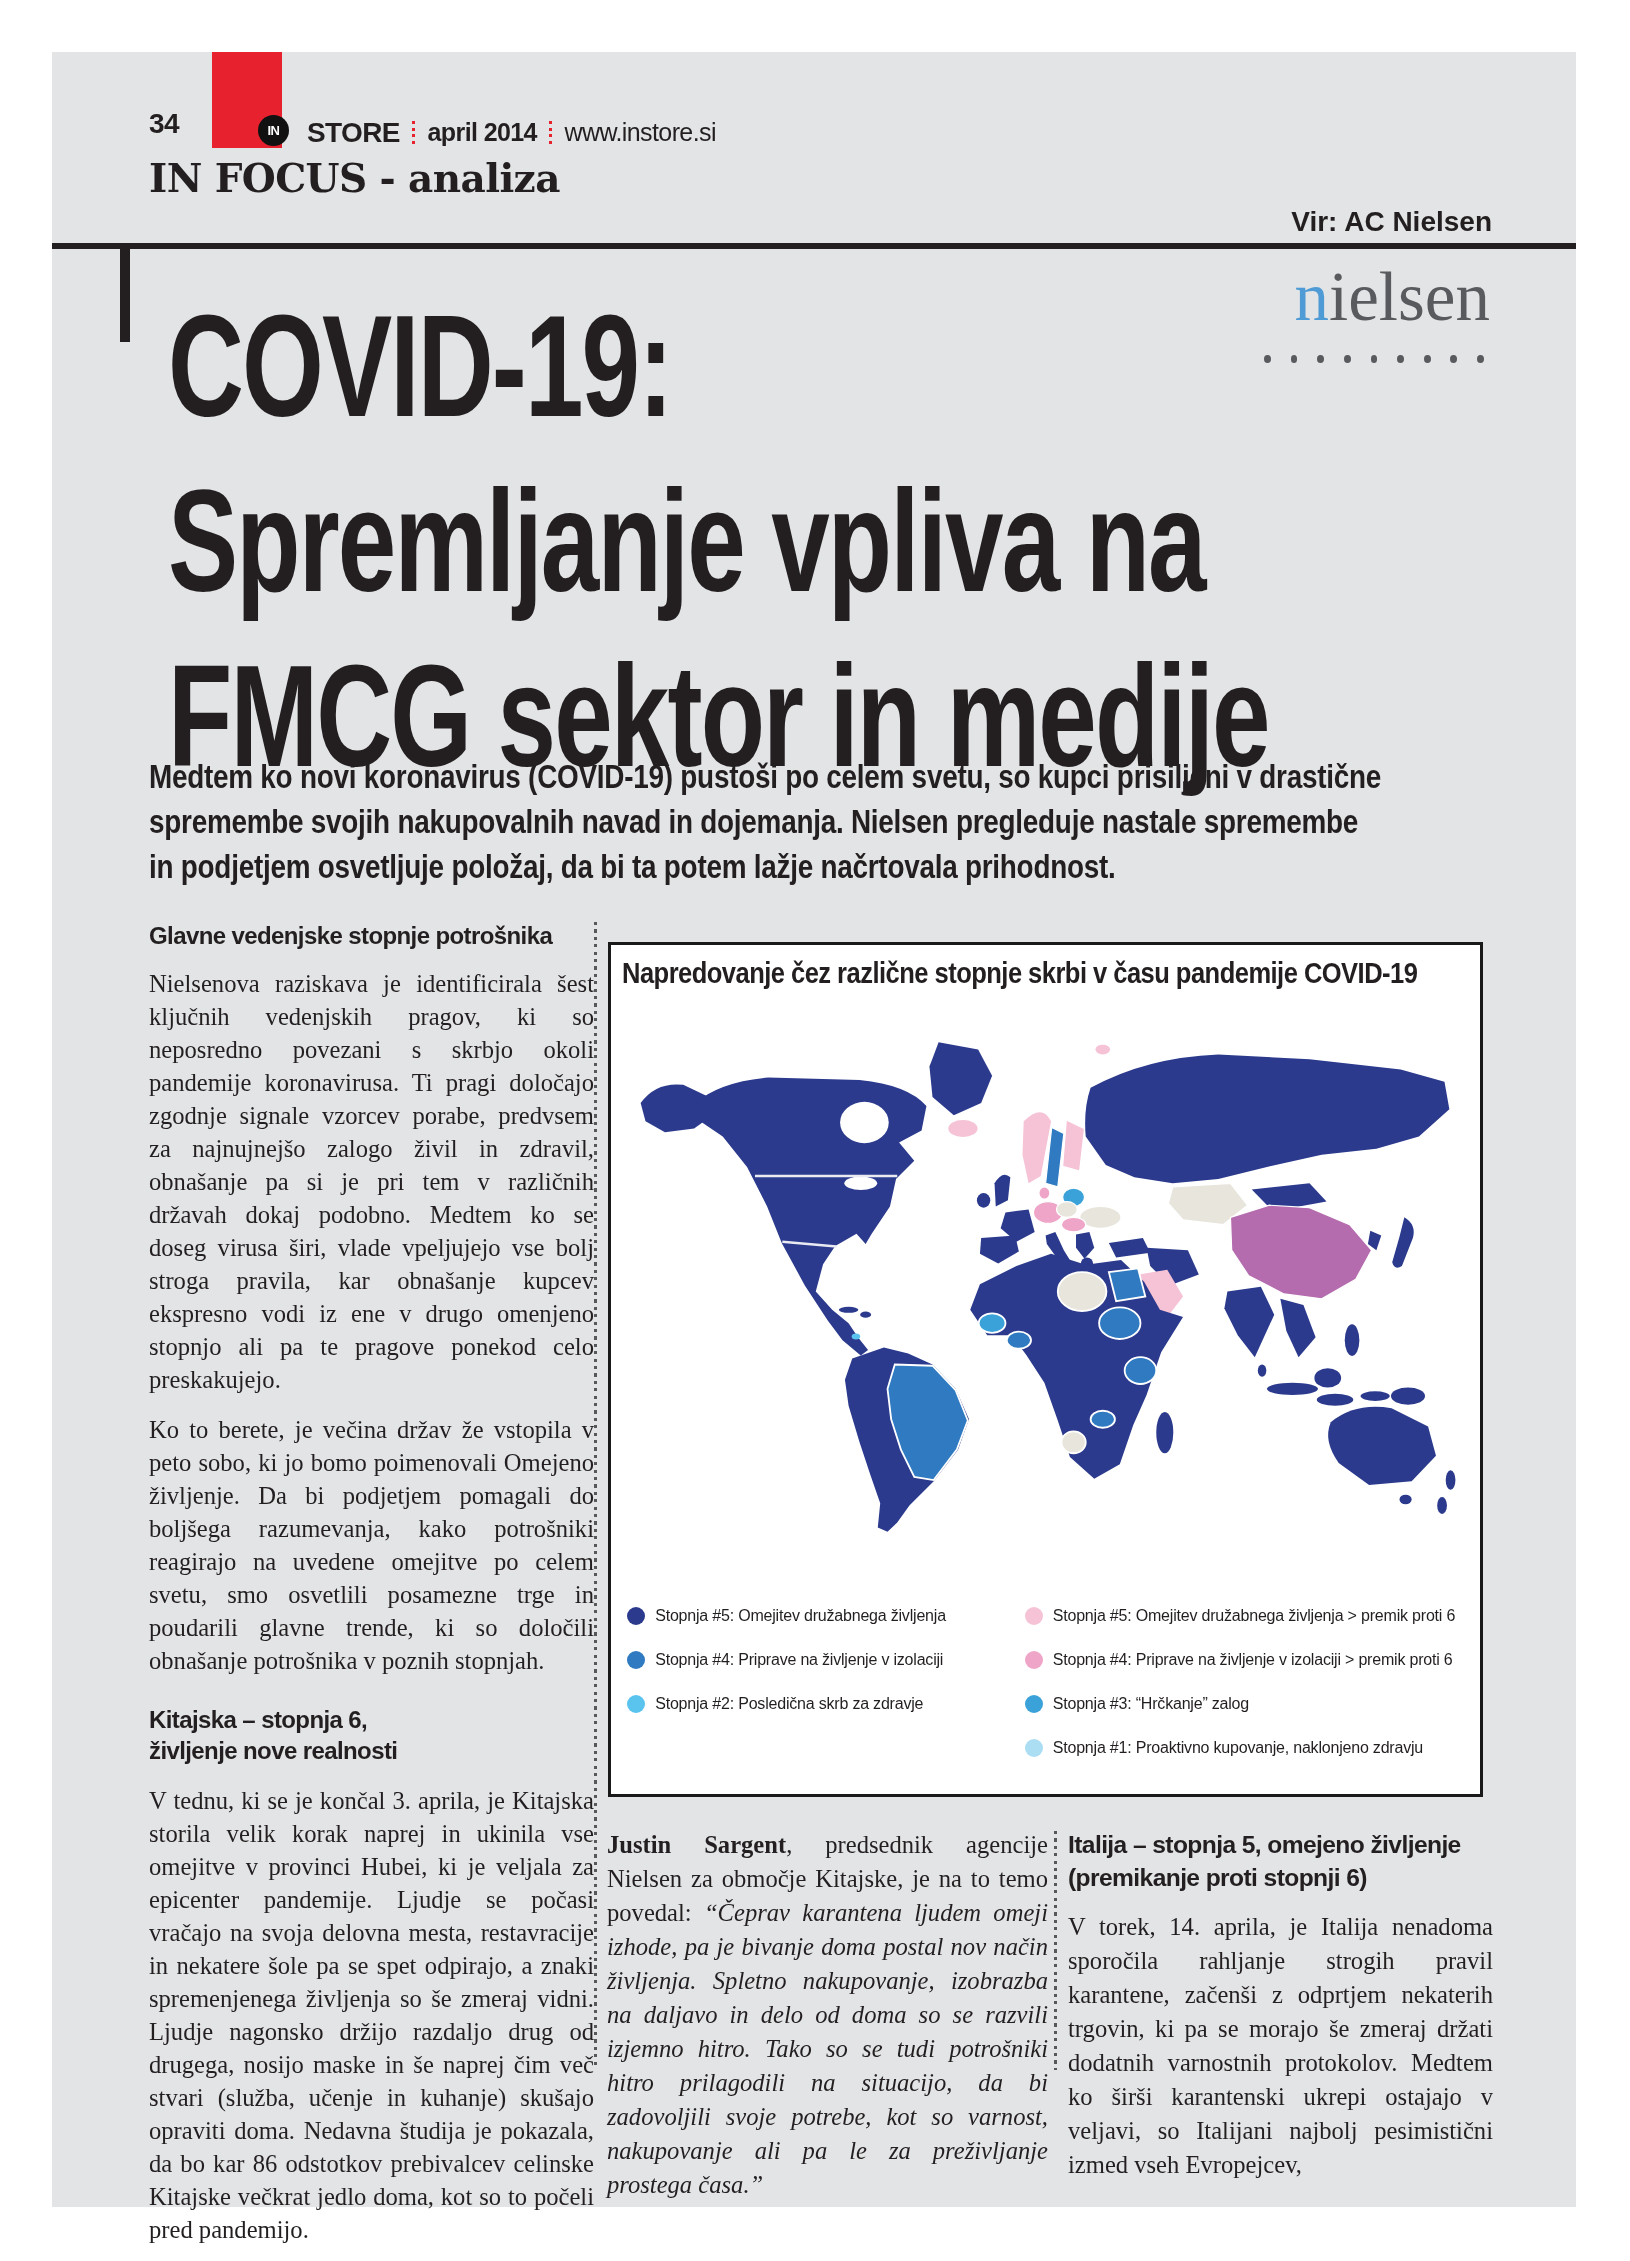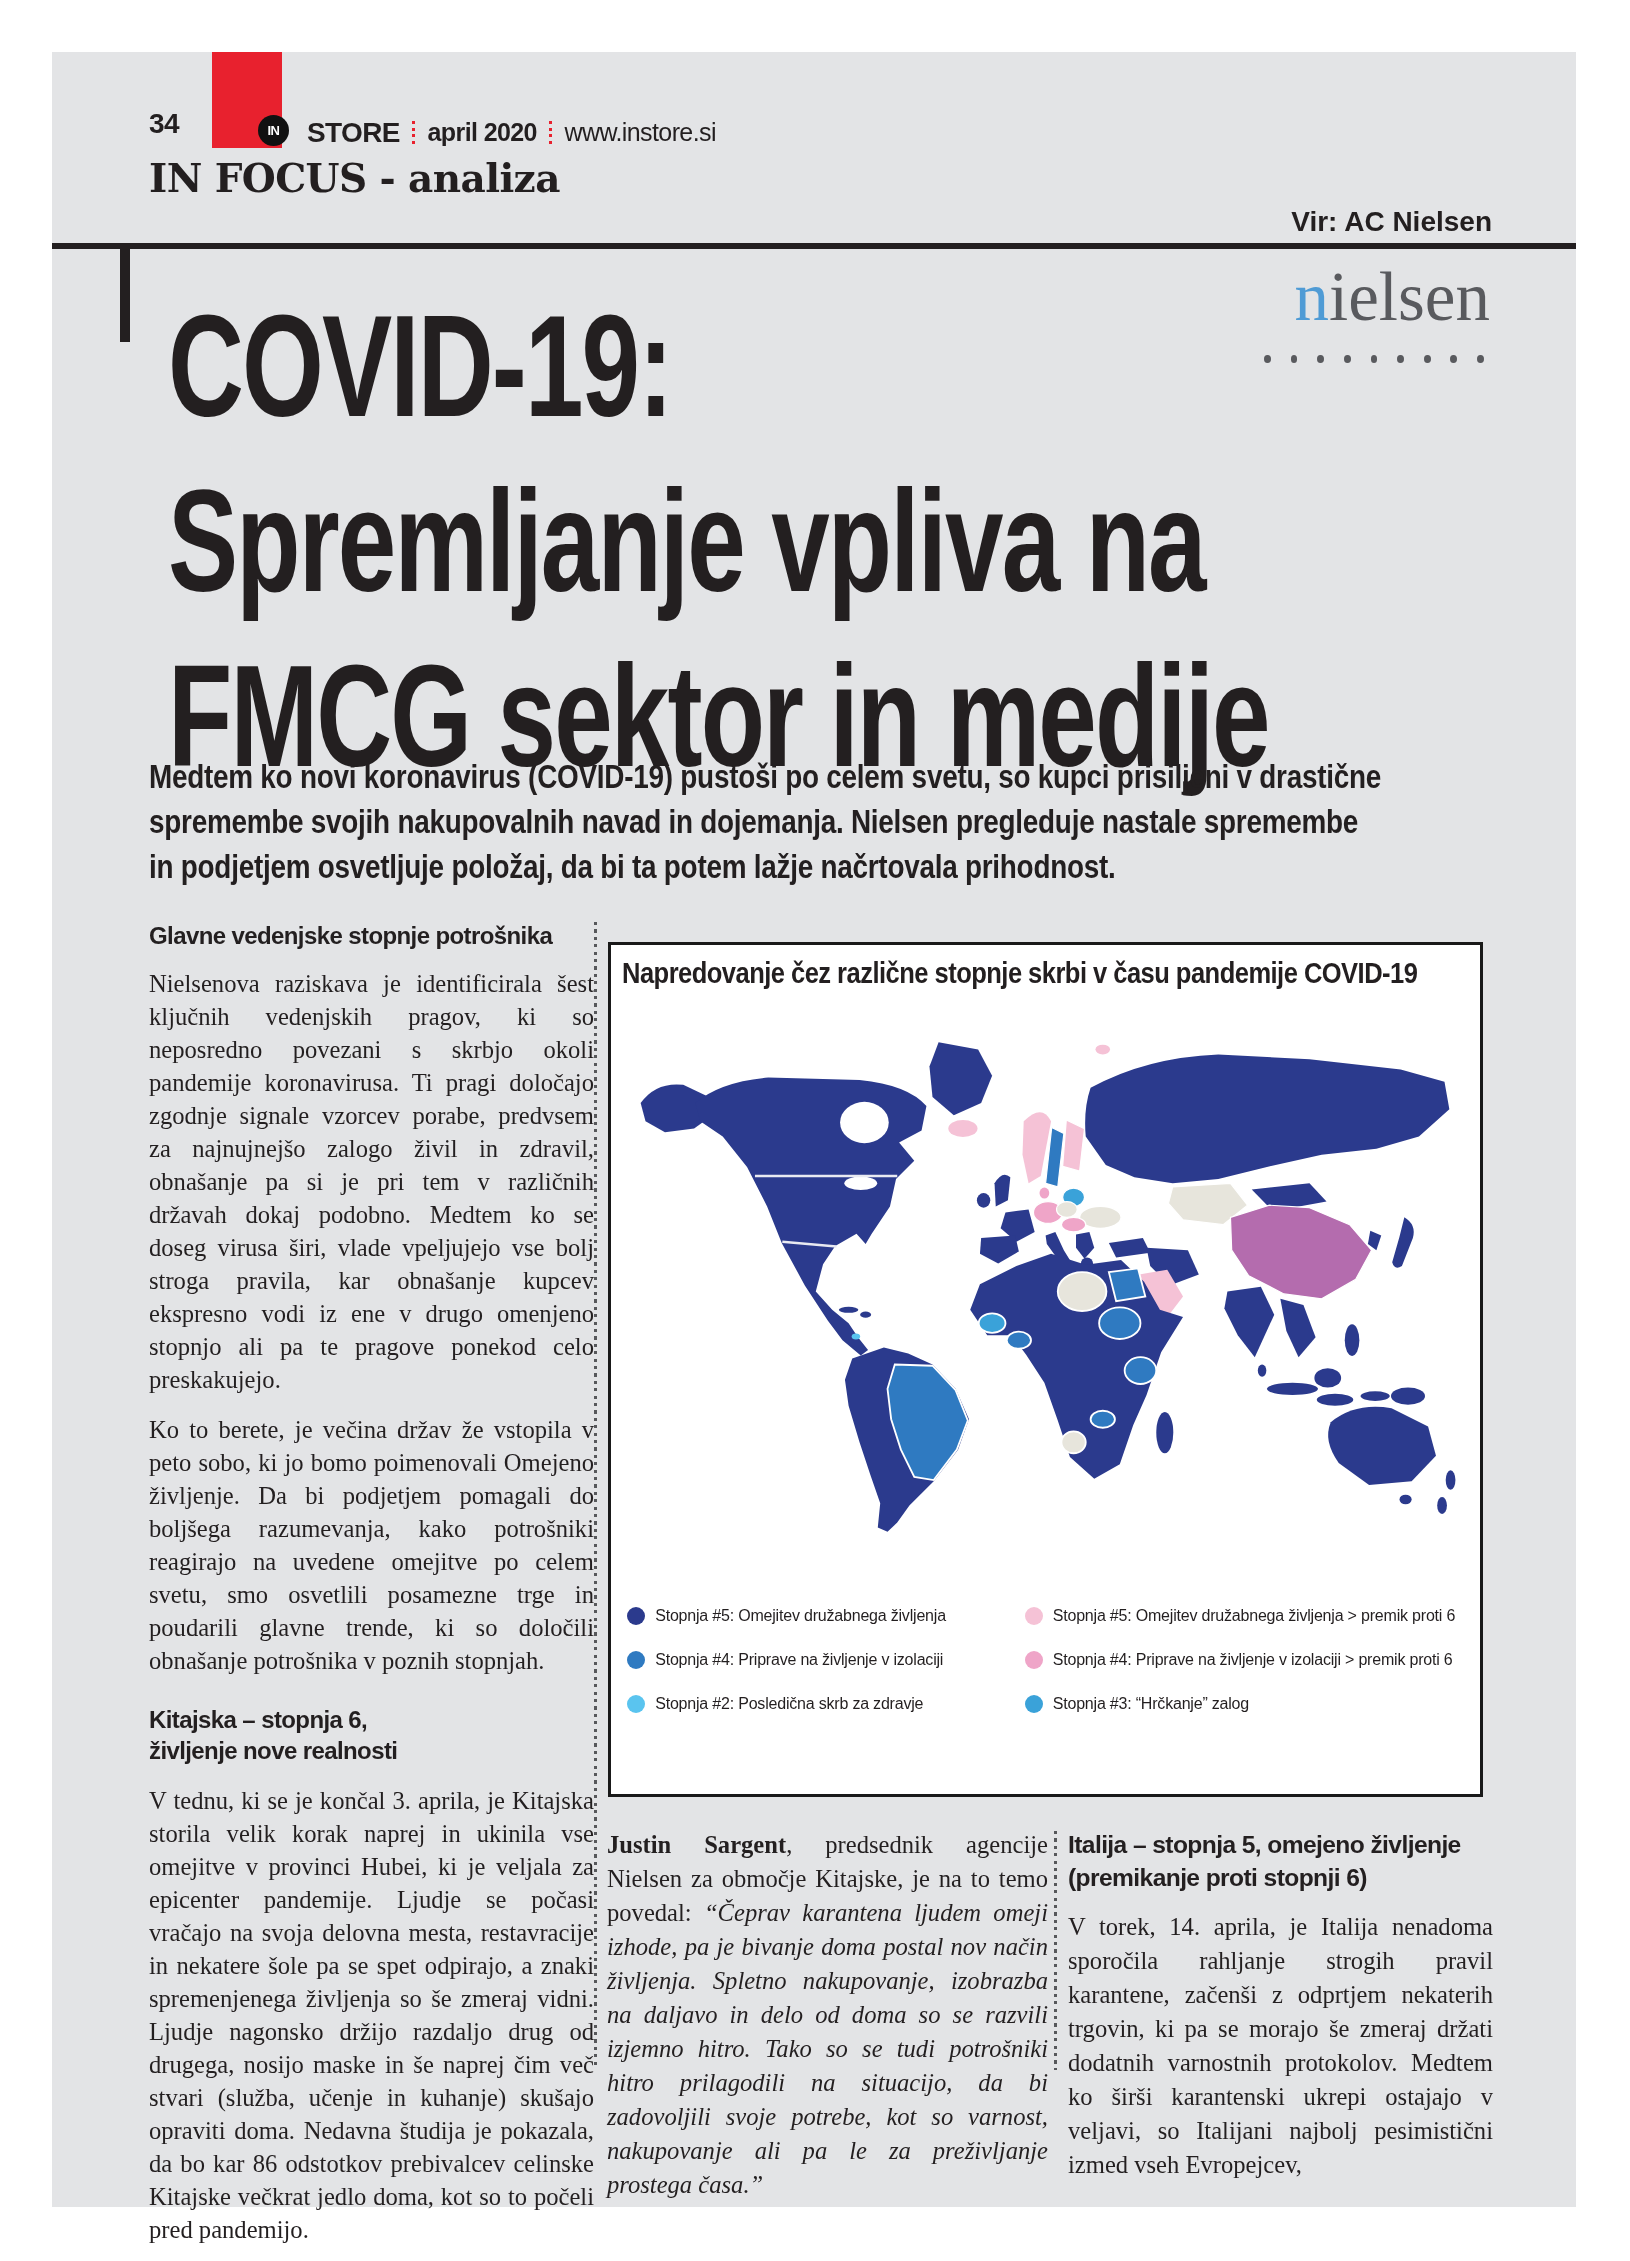--- a/index.html
+++ b/index.html
@@ -65,21 +65,21 @@
 <div class="abs card"></div>
 
 <div class="abs page-num">34</div>
 <div class="abs red-bar"></div>
 <div class="abs in-circle">
   <span>IN</span>
 </div>
 <div class="abs brand-row">
   <span class="brand-store">STORE</span>
   <span class="brand-sep"></span>
-  <span class="brand-issue">april 2020</span>
+  <span class="brand-issue">april 2014</span>
   <span class="brand-sep"></span>
   <span class="brand-site">www.instore.si</span>
 </div>
 <div class="abs section-heading">IN FOCUS - analiza</div>
 <div class="abs vir">Vir: AC Nielsen</div>
 <div class="abs rule"></div>
 
 <div class="abs nielsen">
   <span class="first">n</span><span>ielsen</span>
 </div>
@@ -212,20 +212,24 @@
       <span class="legend-label">Stopnja #5: Omejitev družabnega življenja &gt; premik proti 6</span>
     </div>
     <div class="legend-row">
       <span class="legend-dot" style="background-color: rgb(239, 165, 200);"></span>
       <span class="legend-label">Stopnja #4: Priprave na življenje v izolaciji &gt; premik proti 6</span>
     </div>
     <div class="legend-row">
       <span class="legend-dot" style="background-color: rgb(58, 162, 217);"></span>
       <span class="legend-label">Stopnja #3: “Hrčkanje” zalog</span>
     </div>
+    <div class="legend-row">
+      <span class="legend-dot" style="background-color: rgb(171, 221, 243);"></span>
+      <span class="legend-label">Stopnja #1: Proaktivno kupovanje, naklonjeno zdravju</span>
+    </div>
   </div>
 </div>
 
 <div class="abs quote-col">
   <p class="serif-p" style="margin:0;">
     <span class="q-name">Justin Sargent</span><span>, predsednik agencije Nielsen za območje Kitajske, je na to temo povedal: </span><span class="q-quote">“Čeprav karantena ljudem omeji izhode, pa je bivanje doma postal nov način življenja. Spletno nakupovanje, izobrazba na daljavo in delo od doma so se razvili izjemno hitro. Tako so se tudi potrošniki hitro prilagodili na situacijo, da bi zadovoljili svoje potrebe, kot so varnost, nakupovanje ali pa le za preživljanje prostega časa.”</span>
   </p>
 </div>
 
 <div class="abs italy-col">

